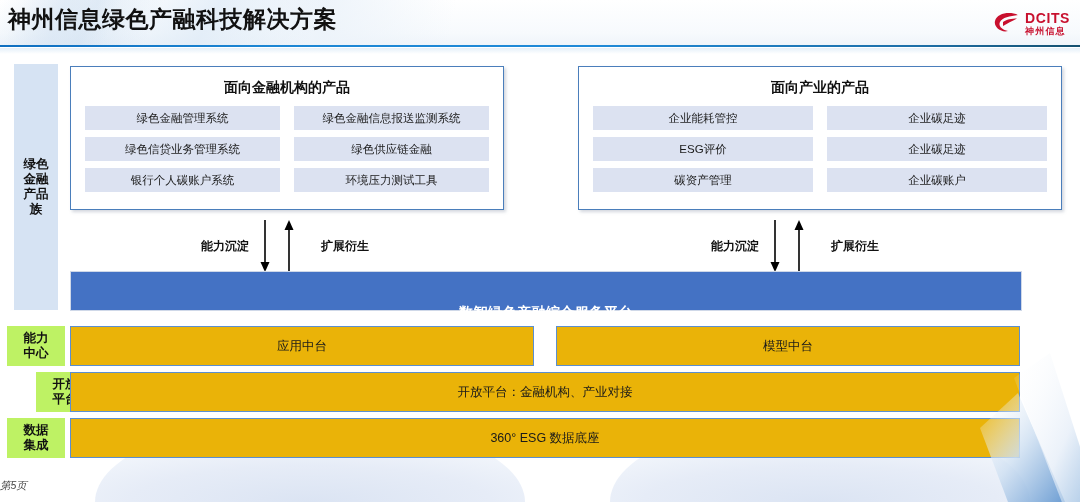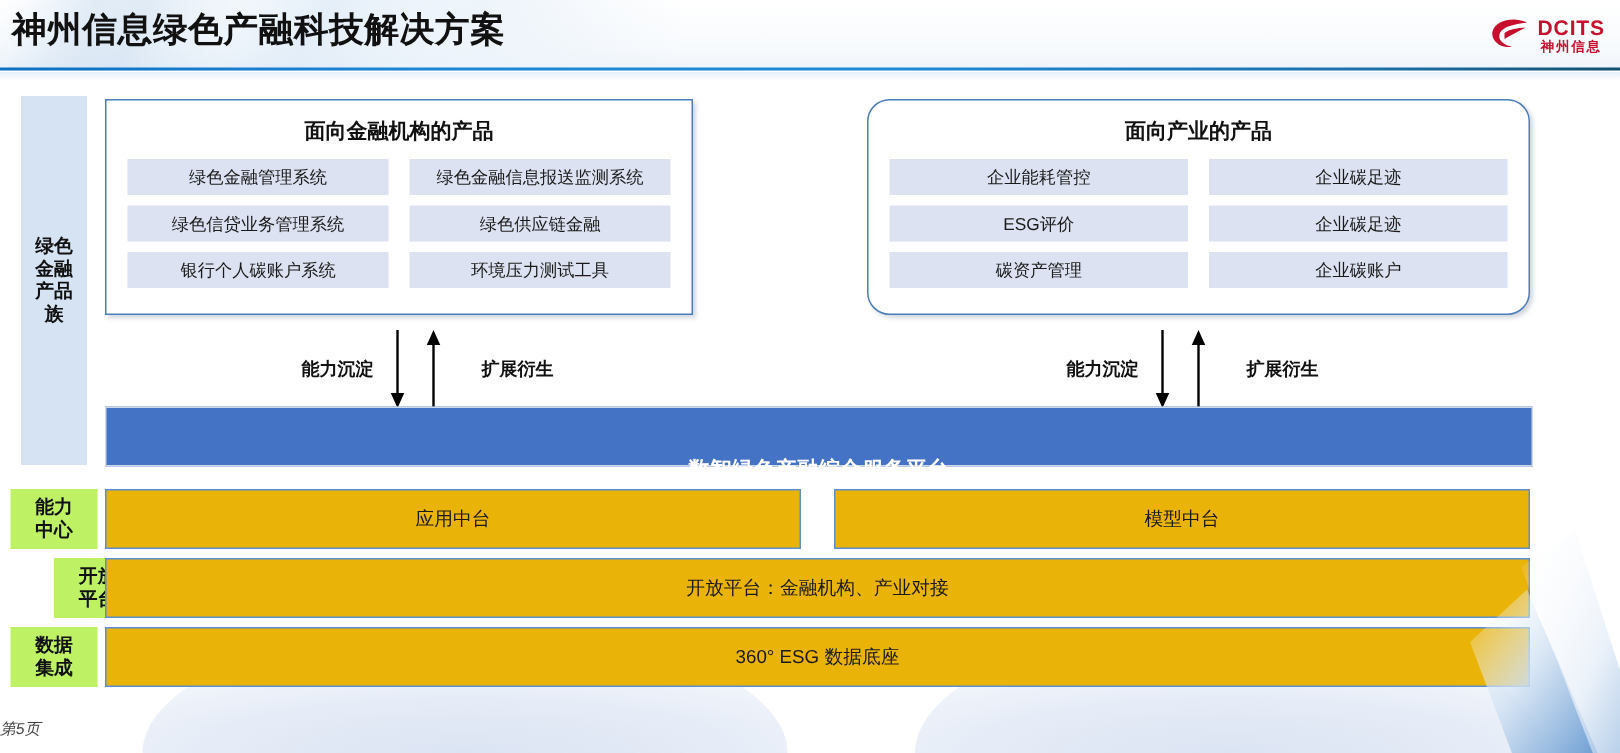--- a/index.html
+++ b/index.html
@@ -31,21 +31,21 @@
   .header-rule{
     position:absolute;left:0;top:45px;width:1080px;height:3px;
     background:linear-gradient(90deg,#0f6fc0 0%,#1c86d4 25%,#1f8ad8 55%,#1d6fa8 85%,#14506f 100%);
   }
   .header-rule-soft{
     position:absolute;left:0;top:48px;width:1080px;height:6px;
     background:linear-gradient(180deg, rgba(226,238,248,.9), rgba(255,255,255,0));
   }
 
   
-  .logo{position:absolute;right:10px;top:8px;height:30px;display:flex;align-items:center;gap:5px;text-align:center;}
+  .logo{position:absolute;right:10px;top:8px;height:30px;display:flex;align-items:center;gap:5px;}
   .logo-mark{width:26px;height:22px;display:block;}
   .logo-text{display:flex;flex-direction:column;line-height:1;}
   .logo-en{font-size:14px;font-weight:bold;color:#c8102e;letter-spacing:.6px;}
   .logo-cn{font-size:9px;font-weight:bold;color:#c8102e;letter-spacing:1.2px;margin-top:2px;}
 
   
   .streak-br{
     position:absolute;right:-10px;bottom:-16px;width:150px;height:200px;
     pointer-events:none;overflow:hidden;
   }
@@ -74,22 +74,22 @@
   }
   #hill-left{left:95px;width:430px;}
   #hill-right{left:610px;width:420px;}
 
   
   .group{
     position:absolute;background:#ffffff;border:1.4px solid #4a7ebb;
     box-shadow:2px 2px 3px rgba(130,140,160,.35);
     box-sizing:border-box;padding:8px 14px 10px;
   }
-  #group-fin{left:70px;top:12px;width:392px;height:144px;}
-  #group-ind{left:578px;top:12px;width:442px;height:144px;border-radius:15px;}
+  #group-fin{left:70px;top:12px;width:434px;height:144px;}
+  #group-ind{left:578px;top:12px;width:484px;height:144px;}
   .group-title{
     text-align:center;font-weight:bold;font-size:14px;color:#111;margin:4px 0 9px;
   }
   .group-grid{display:grid;grid-template-columns:1fr 1fr;gap:7px 14px;}
   .prod{
     background:#dce2f1;color:#1a1a1a;font-size:11.5px;
     height:24px;display:flex;align-items:center;justify-content:center;
     text-align:center;white-space:nowrap;
   }
 

